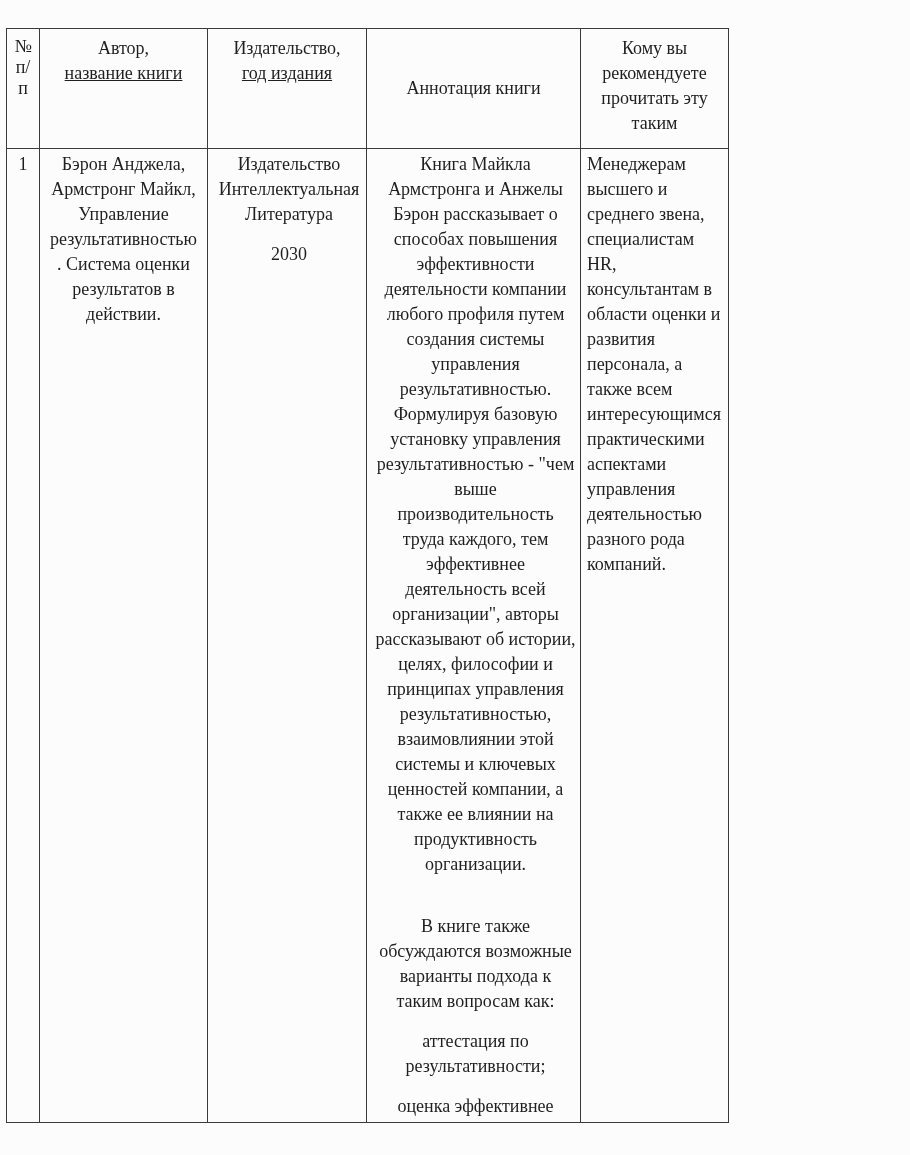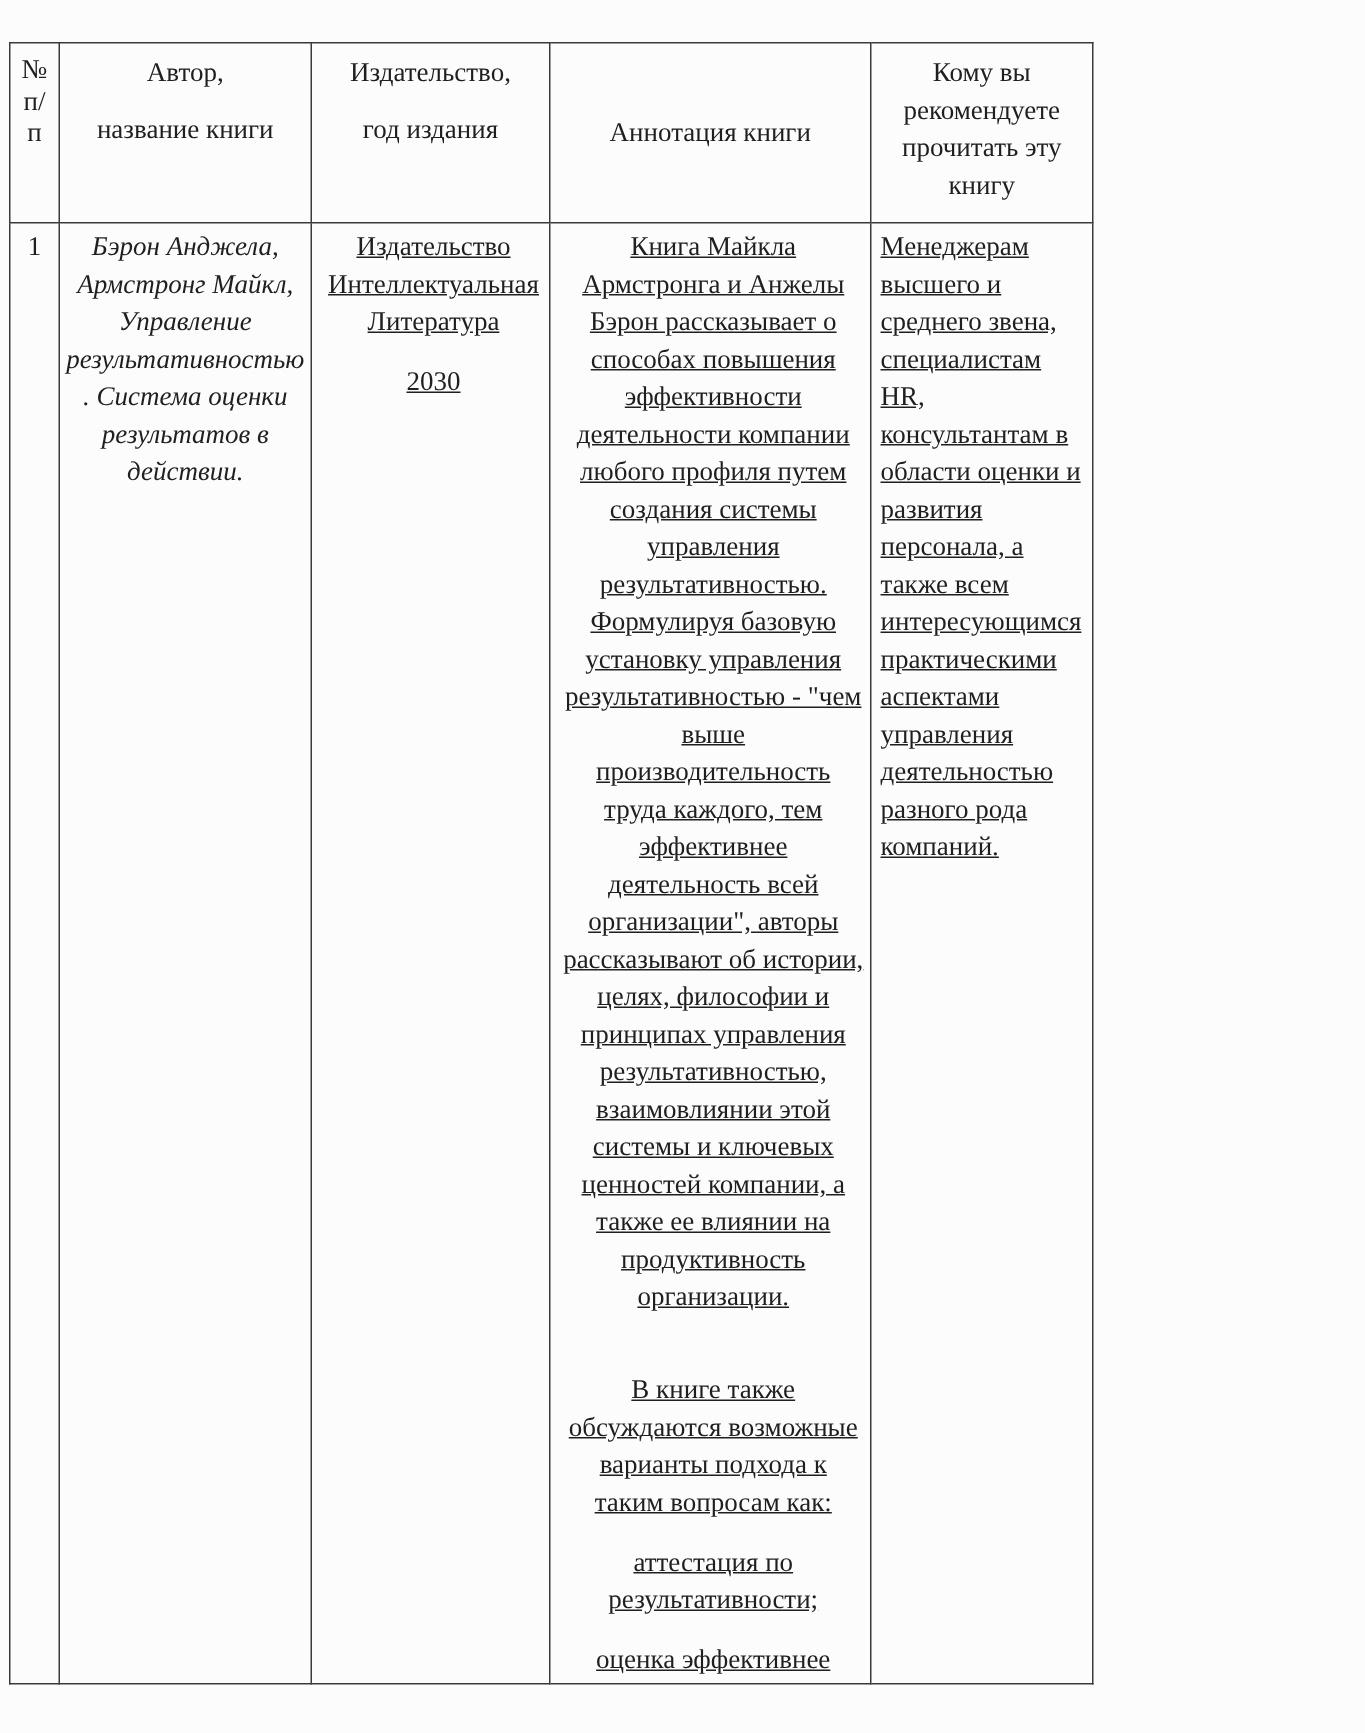--- a/index.html
+++ b/index.html
@@ -37,27 +37,27 @@
     font-weight: normal;
     padding: 3px 5px;
     overflow: visible;
   }
   thead tr { height: 120px; }
   th { text-align: center; padding-top: 7px; }
   th.v-middle { vertical-align: middle; padding-top: 3px; margin-top: 43px; }
   th.num-h .pre { line-height: 21px; }
   p { margin: 0; text-align: center; }
   .pre { white-space: pre; }
-  .center { text-align: center; font-style: italic; }
-  .gap      { margin-top: 13px; }
+  .center { text-align: center; }
+  .gap      { margin-top: 0; text-decoration: underline; }
   .gap15    { margin-top: 15px; }
   .biggap   { margin-top: 37px; }
   td.num-cell { text-align: center; }
   td.author-cell { text-align: center; padding-left: 2px; padding-right: 2px; }
-  td.ann-cell, td.rec-cell, td.pub-cell { padding-left: 6px; padding-right: 2px; text-decoration: underline; }
+  td.ann-cell, td.rec-cell, td.pub-cell { padding-left: 6px; padding-right: 2px; }
 </style>
 </head>
 <body>
 
 <div class="page">
   <table class="books">
     <colgroup>
       <col style="width:33px">
       <col style="width:168px">
       <col style="width:159px">
@@ -79,21 +79,21 @@
           <p>Издательство,</p>
           <p class="gap">год издания</p>
         </th>
         <th class="v-middle">
           <span>Аннотация книги</span>
         </th>
         <th>
           <div class="pre">Кому вы
 рекомендуете
 прочитать эту
-книгу</div>
+таким</div>
         </th>
       </tr>
     </thead>
     <tbody>
       <tr>
         <td class="num-cell">
           <span>1</span>
         </td>
         <td class="author-cell">
           <div class="pre center">Бэрон Анджела,

